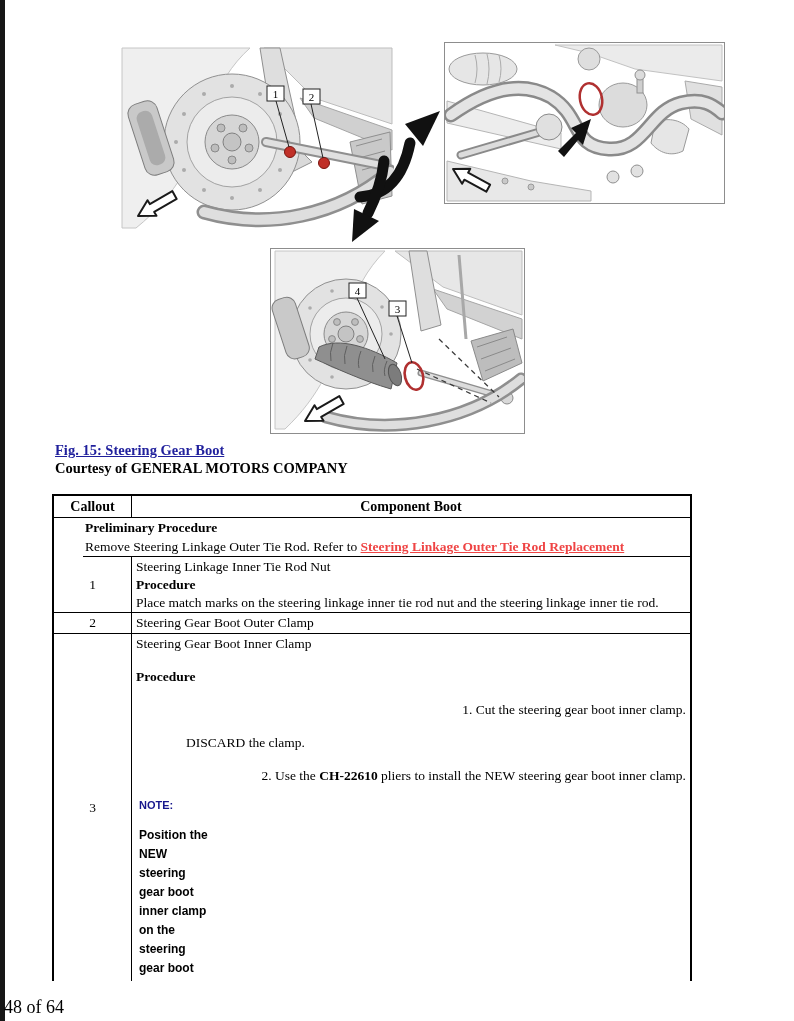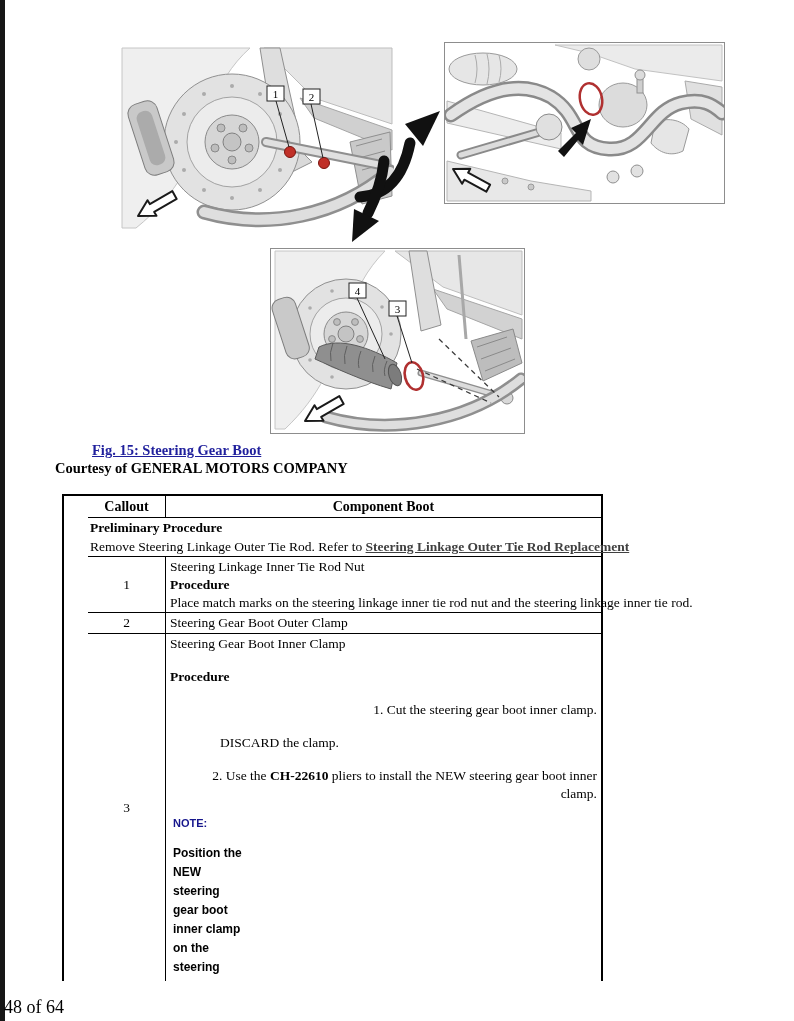--- a/index.html
+++ b/index.html
@@ -10,39 +10,39 @@
   
   .fig{position:absolute;background:#fff;}
   .fig svg{display:block;width:100%;height:100%;}
   .fig1{left:118px;top:46px;width:276px;height:186px;}
   .fig2{left:444px;top:42px;width:279px;height:160px;border:1px solid #8d8d8d;}
   .fig3{left:270px;top:248px;width:253px;height:184px;border:1px solid #8d8d8d;}
   .arrow-overlay{position:absolute;left:330px;top:85px;width:120px;height:170px;pointer-events:none;}
   .arrow-overlay svg{display:block;width:100%;height:100%;}
 
   
-  .caption{position:absolute;left:55px;top:442px;font-size:14.5px;font-weight:bold;margin-left:37px;}
+  .caption{position:absolute;left:55px;top:442px;font-size:14.5px;font-weight:bold;}
   .caption a{color:#1f1f9c;text-decoration:underline;cursor:pointer;}
   .courtesy{position:absolute;left:55px;top:460px;font-size:14.5px;font-weight:bold;}
 
   
-  .doc-table{position:absolute;left:62px;top:494px;width:541px;box-sizing:border-box;
-             border:2px solid #000;border-bottom:none;font-size:13.5px;line-height:18px;padding-left:24px;}
+  .doc-table{position:absolute;left:52px;top:494px;width:640px;box-sizing:border-box;
+             border:2px solid #000;border-bottom:none;font-size:13.5px;line-height:18px;}
   .t-row{display:flex;border-bottom:1px solid #000;align-items:stretch;}
   .t-row:last-child{border-bottom:none;}
   .callout-cell{flex:0 0 78px;width:78px;border-right:1px solid #000;display:flex;
                 align-items:center;justify-content:center;box-sizing:border-box;}
   .comp-cell{flex:1;padding:1px 4px;box-sizing:border-box;min-width:0;}
   .t-header{height:21px;}
   .t-header .callout-cell,.t-header .comp-cell{font-weight:bold;font-size:14px;
                 display:flex;align-items:center;justify-content:center;padding:0;}
-  .t-prelim{display:block;padding:0 2px;line-height:19px;height:39px;box-sizing:border-box;}
+  .t-prelim{display:block;padding:0 2px;line-height:19px;height:39px;box-sizing:border-box;margin-left:29px;}
   .prelim-title{font-weight:bold;}
   .prelim-text{white-space:nowrap;}
-  .green-link{color:#404040;font-weight:bold;text-decoration:underline;cursor:pointer;}
+  .green-link{color:#ef4444;font-weight:bold;text-decoration:underline;cursor:pointer;}
   .bold{font-weight:bold;}
   .nowrap{white-space:nowrap;}
   .t-row1{height:55px;}
   .t-row2{height:20px;}
   .t-row3{height:347px;border-bottom:none;}
   .t-row3 .comp-cell{overflow:hidden;}
   .proc-gap{margin-top:15px;}
   .step{margin-top:15px;padding-left:34px;text-align:right;}
   .step-sub{margin-top:15px;padding-left:50px;}
   .note-label{margin-top:11px;padding-left:3px;font-family:"Liberation Sans",sans-serif;

